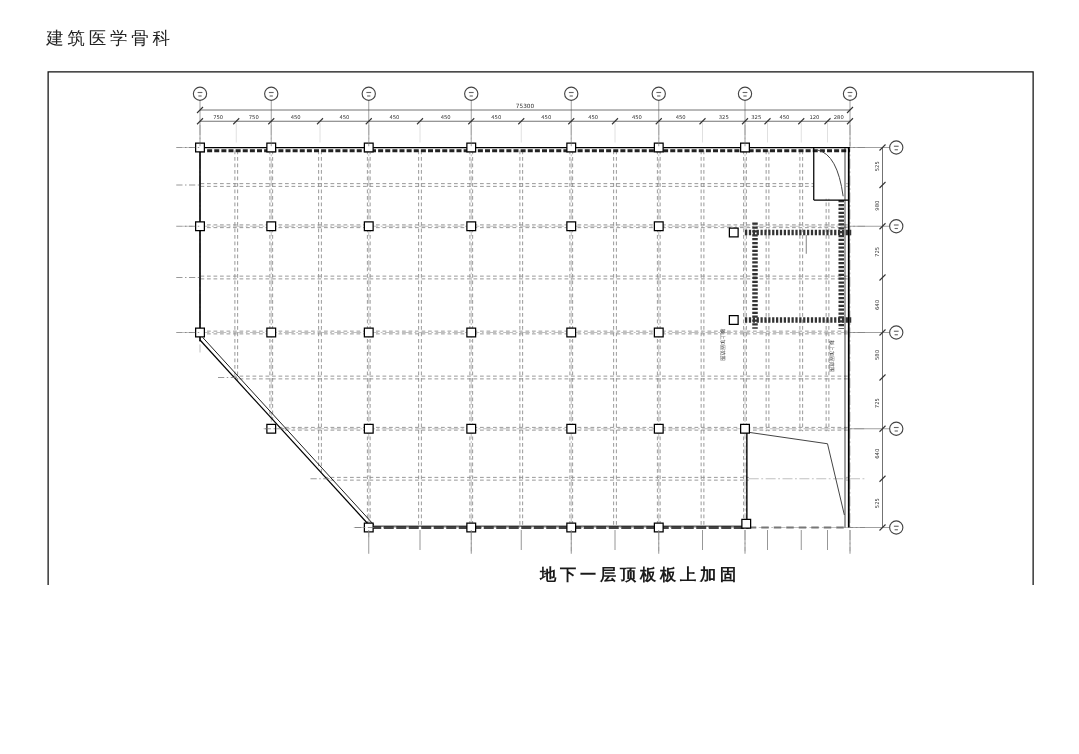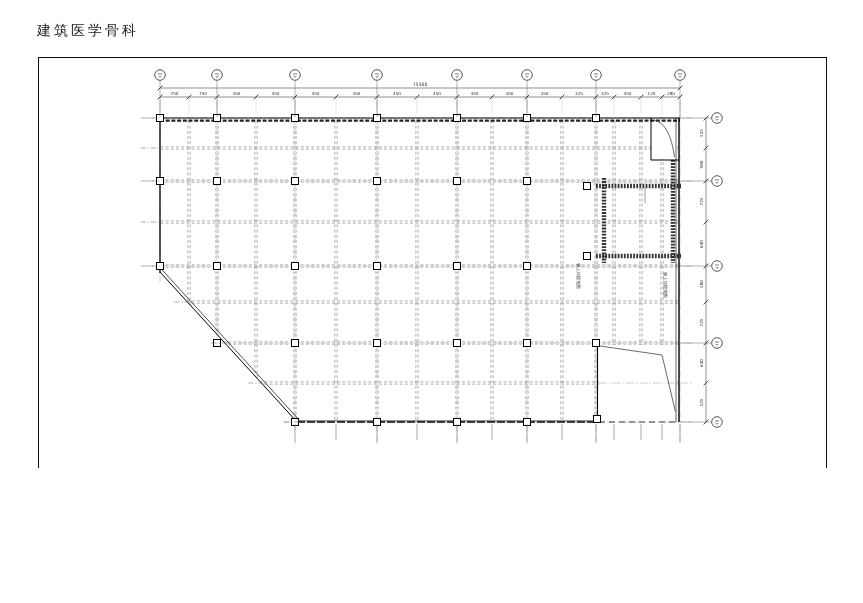--- a/index.html
+++ b/index.html
@@ -293,20 +293,21 @@
       <line x1="562" y1="424" x2="562" y2="440" stroke="#888" stroke-width="0.7"></line>
       <line x1="596" y1="424" x2="596" y2="443" stroke="#888" stroke-width="0.7"></line>
       <line x1="614" y1="424" x2="614" y2="440" stroke="#888" stroke-width="0.7"></line>
       <line x1="641" y1="424" x2="641" y2="440" stroke="#888" stroke-width="0.7"></line>
       <line x1="662" y1="424" x2="662" y2="440" stroke="#888" stroke-width="0.7"></line>
       <line x1="680" y1="424" x2="680" y2="443" stroke="#888" stroke-width="0.7"></line>
       <text x="577" y="263" font-size="4.3" fill="#333" text-anchor="start" font-family="&quot;DejaVu Sans&quot;,sans-serif" transform="rotate(90 577 263)">板上加固范围</text>
       <text x="664" y="272" font-size="4.3" fill="#333" text-anchor="start" font-family="&quot;DejaVu Sans&quot;,sans-serif" transform="rotate(90 664 272)">板上加固范围</text>
     </svg>
 
+  <div class="caption">地下一层顶板板上加固</div>
 
   <div class="titleblock">
     <div class="tb-company">
       <svg width="26" height="13" viewBox="0 0 26 13">
         <path d="M1,9 C4,2 7,11 10,4 S14,10 17,4 M18.5,8 c2,-1.5 3.5,-1.5 5,-0.5" fill="none" stroke="#333" stroke-width="1.1"></path>
       </svg>
     </div>
   </div>
 </div>
 

